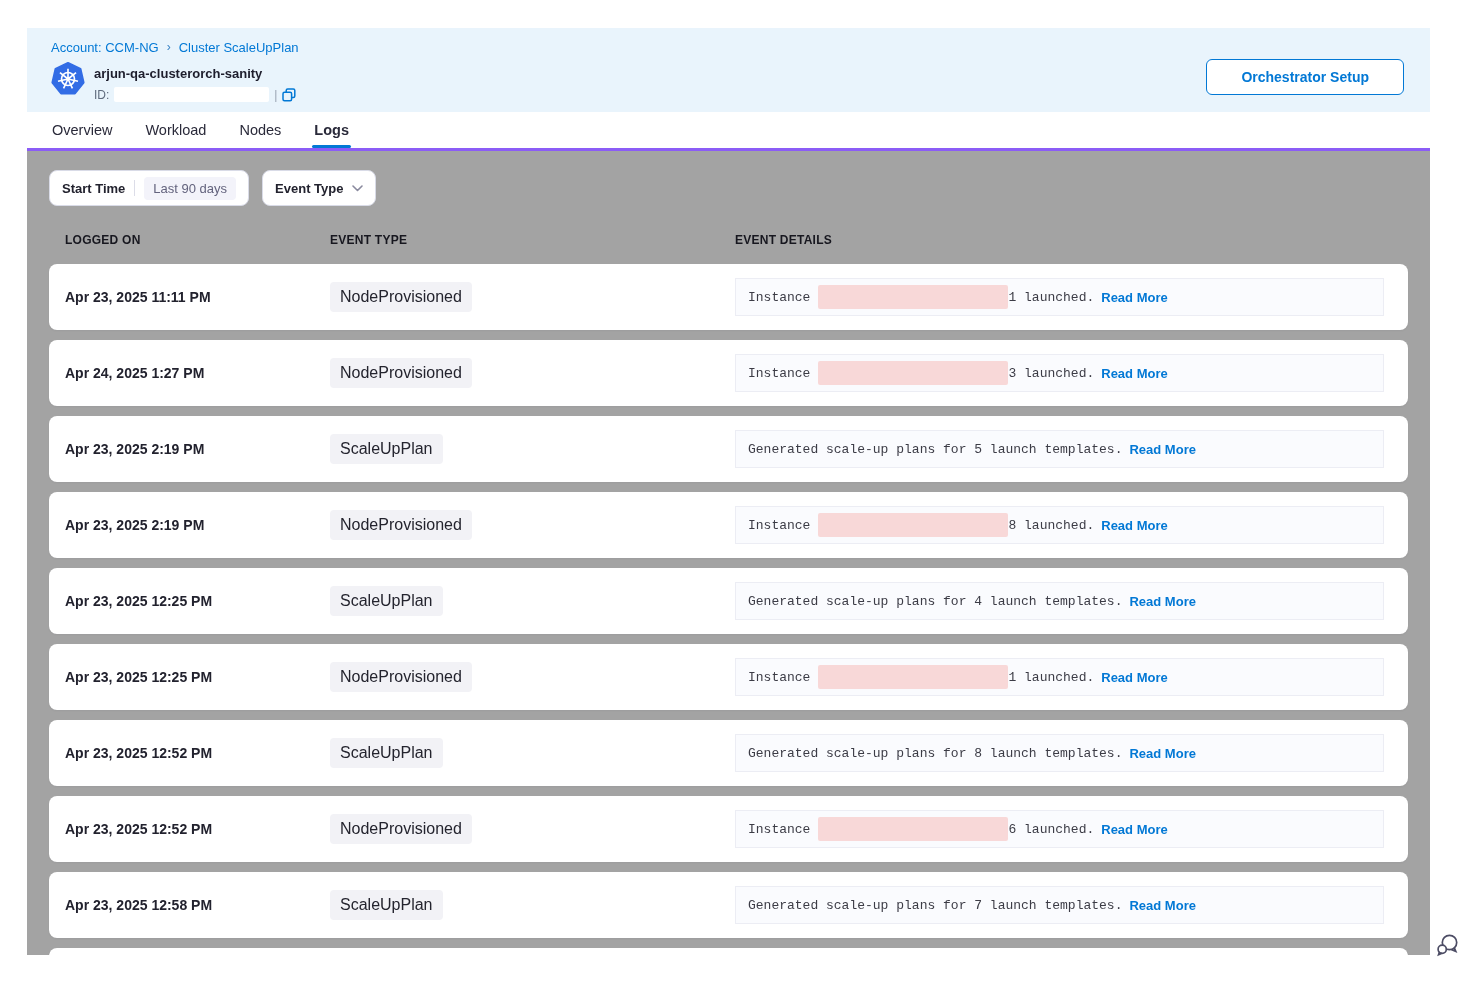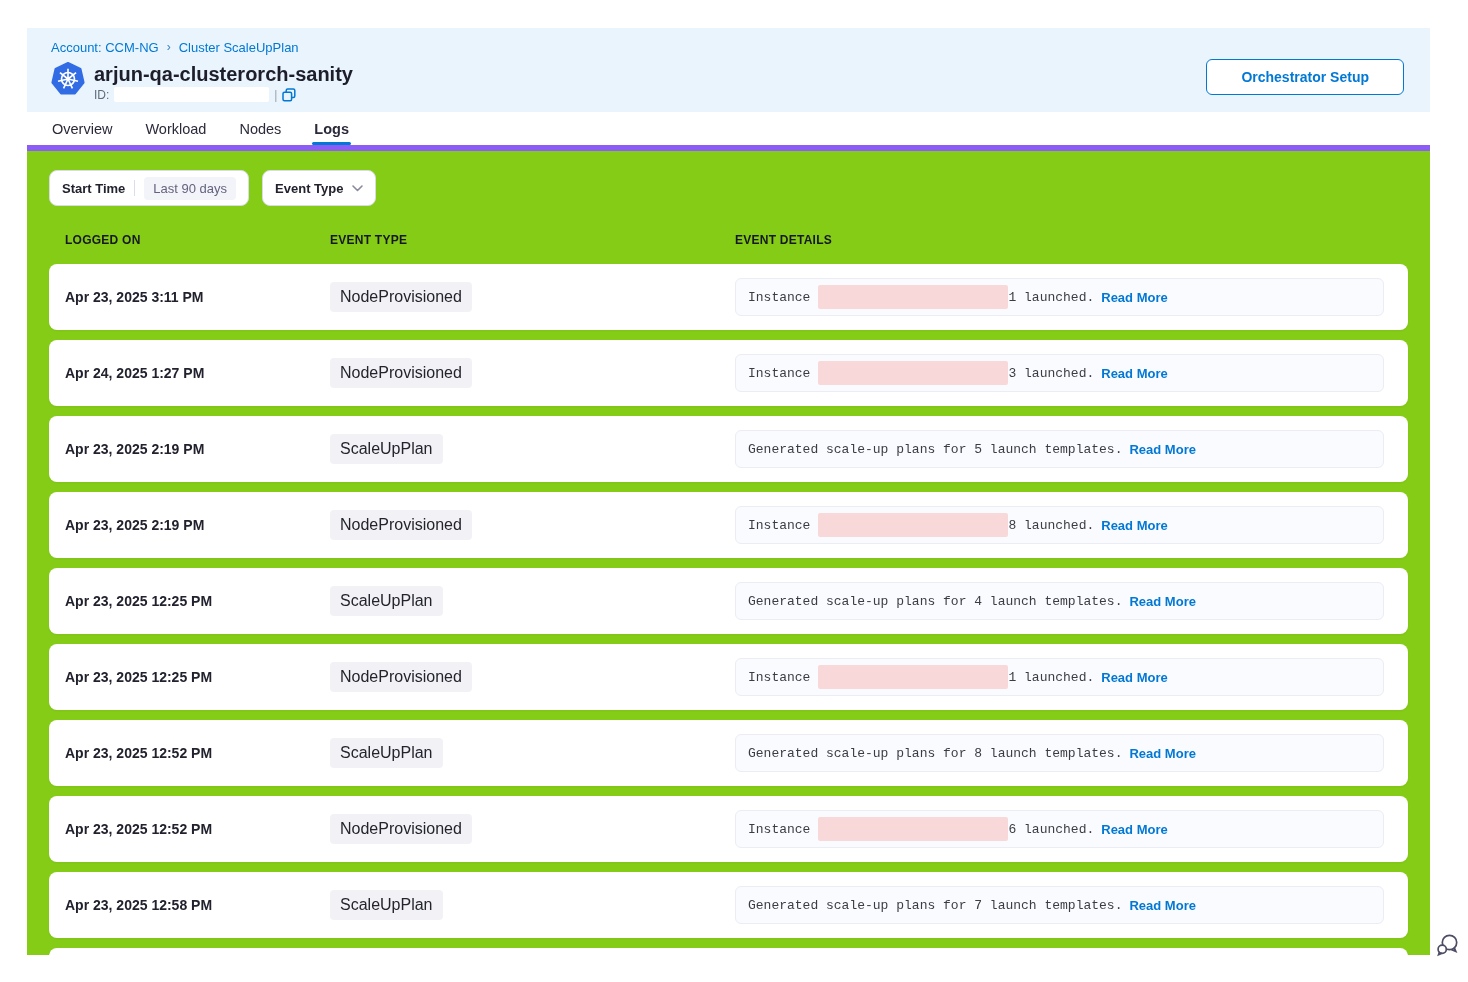--- a/index.html
+++ b/index.html
@@ -10,59 +10,59 @@
     overflow:hidden; background:#ffffff; }
 
   
   .hero { background:#e9f4fc; height:84px; padding:12px 26px 0 24px; position:relative; }
   .breadcrumb { font-size:13px; color:#0278d5; display:flex; gap:8px; }
   .crumb { cursor:pointer; }
   .crumb-sep { color:#3d85c6; font-size:12px; }
   .title-row { display:flex; align-items:flex-start; gap:9px; margin-top:7px; }
   .k8s-badge { width:34px; height:34px; flex:0 0 auto; }
   .title-col { display:flex; flex-direction:column; }
-  .cluster-title { font-size:20px; font-weight:700; color:#1d1d2c; line-height:24px; }
+  .cluster-title { font-size:13px; font-weight:700; color:#1d1d2c; line-height:24px; }
   .id-row { display:flex; align-items:center; font-size:12px; color:#5f6b7d; margin-top:1px; gap:5px; }
   .id-redacted { width:155px; height:15px; background:#ffffff; border-radius:2px; display:inline-block; }
   .id-sep { color:#9aa4b2; }
   .copy-icon { width:14px; height:14px; cursor:pointer; }
   .setup-btn { position:absolute; top:31px; right:26px; background:#ffffff;
     border:1.5px solid #0278d5; border-radius:6px; color:#0278d5; font-weight:700;
     font-size:14px; padding:9px 34px; cursor:pointer; font-family:Liberation Sans, sans-serif; }
 
   
-  .tabbar { background:#ffffff; height:39px; border-bottom:6px solid #8b5cf6;
+  .tabbar { background:#ffffff; height:39px; border-bottom:3px solid #8b5cf6;
     display:flex; align-items:stretch; gap:33px; padding-left:25px; }
   .tab { display:flex; align-items:center; font-size:14.5px; color:#2a2a3a;
     cursor:pointer; position:relative; }
   .tab.active { font-weight:700;text-align:center; }
   .tab.active::after { content:""; position:absolute; left:-2px; right:-2px; bottom:0;
     height:3px; background:#0278d5; border-radius:2px; }
 
   
-  .body { background:#84cc16; height:804px; padding-top:19px; overflow:hidden; }
+  .body { background:#a3a3a3; height:804px; padding-top:19px; overflow:hidden; }
 
   .filters { display:flex; gap:13px; margin-left:22px; }
   .chip { background:#ffffff; border:1px solid #d9dbe7; border-radius:8px; height:36px;
     display:flex; align-items:center; padding:0 12px; font-size:13px; cursor:pointer; }
   .chip-label { font-weight:700; color:#22222e; }
   .chip-divider { width:1px; height:16px; background:#dcdde8; margin:0 9px; }
   .chip-value { background:#f3f3fa; color:#63637d; border-radius:4px; padding:4px 9px; }
   .chev { margin-left:9px; }
 
   .table-head { display:grid; grid-template-columns:265px 405px 1fr; margin:27px 22px 17px;
     padding:0 16px; font-size:12px; font-weight:700; color:#17171f; letter-spacing:.25px; }
 
   .row-card { display:grid; grid-template-columns:265px 405px 1fr; align-items:center;
     background:#ffffff; border-radius:8px; height:66px; margin:0 22px 10px; padding:0 16px;
     box-shadow:0 1px 2px rgba(40,41,61,.05); }
   .logged-on { font-size:14px; font-weight:700; color:#22222e; }
   .badge { display:inline-block; background:#f2f2f6; border-radius:4px; padding:6px 10px;
     font-size:16px; color:#24242e; justify-self:start; }
-  .details-box { background:#fafbfe; border:1px solid #ecedf4; border-radius:6px; height:38px;
+  .details-box { background:#fafbfe; border:1px solid #ecedf4; border-radius:0; height:38px;
     display:flex; align-items:center; padding:0 12px; margin-right:8px;
     font-family:"Liberation Mono", monospace; font-size:13px; color:#3c3c46; white-space:pre; }
   .redacted-block { width:190px; height:24px; background:#f8d8d8; border-radius:2px;
     display:inline-block; margin-left:8px; flex:0 0 auto; }
   .read-more { color:#0278d5; font-family:"Liberation Sans", sans-serif; font-weight:600;
     font-size:13px; margin-left:7px; cursor:pointer; }
 
   .row-card.partial { margin-bottom:0; }
 
   
@@ -134,21 +134,21 @@
     </div>
 
     <div class="table-head">
       <div>LOGGED ON</div>
       <div>EVENT TYPE</div>
       <div>EVENT DETAILS</div>
     </div>
 
     <div id="rows-container">
   <div class="row-card">
-    <div class="logged-on">Apr 23, 2025 3:11 PM</div>
+    <div class="logged-on">Apr 23, 2025 11:11 PM</div>
     <div><span class="badge">NodeProvisioned</span></div>
     <div class="details-box">
       <span>Instance</span>
       <span class="redacted-block"></span>
       <span>1 launched.</span>
       <span class="read-more">Read More</span>
     </div>
   </div>
 
   <div class="row-card">

